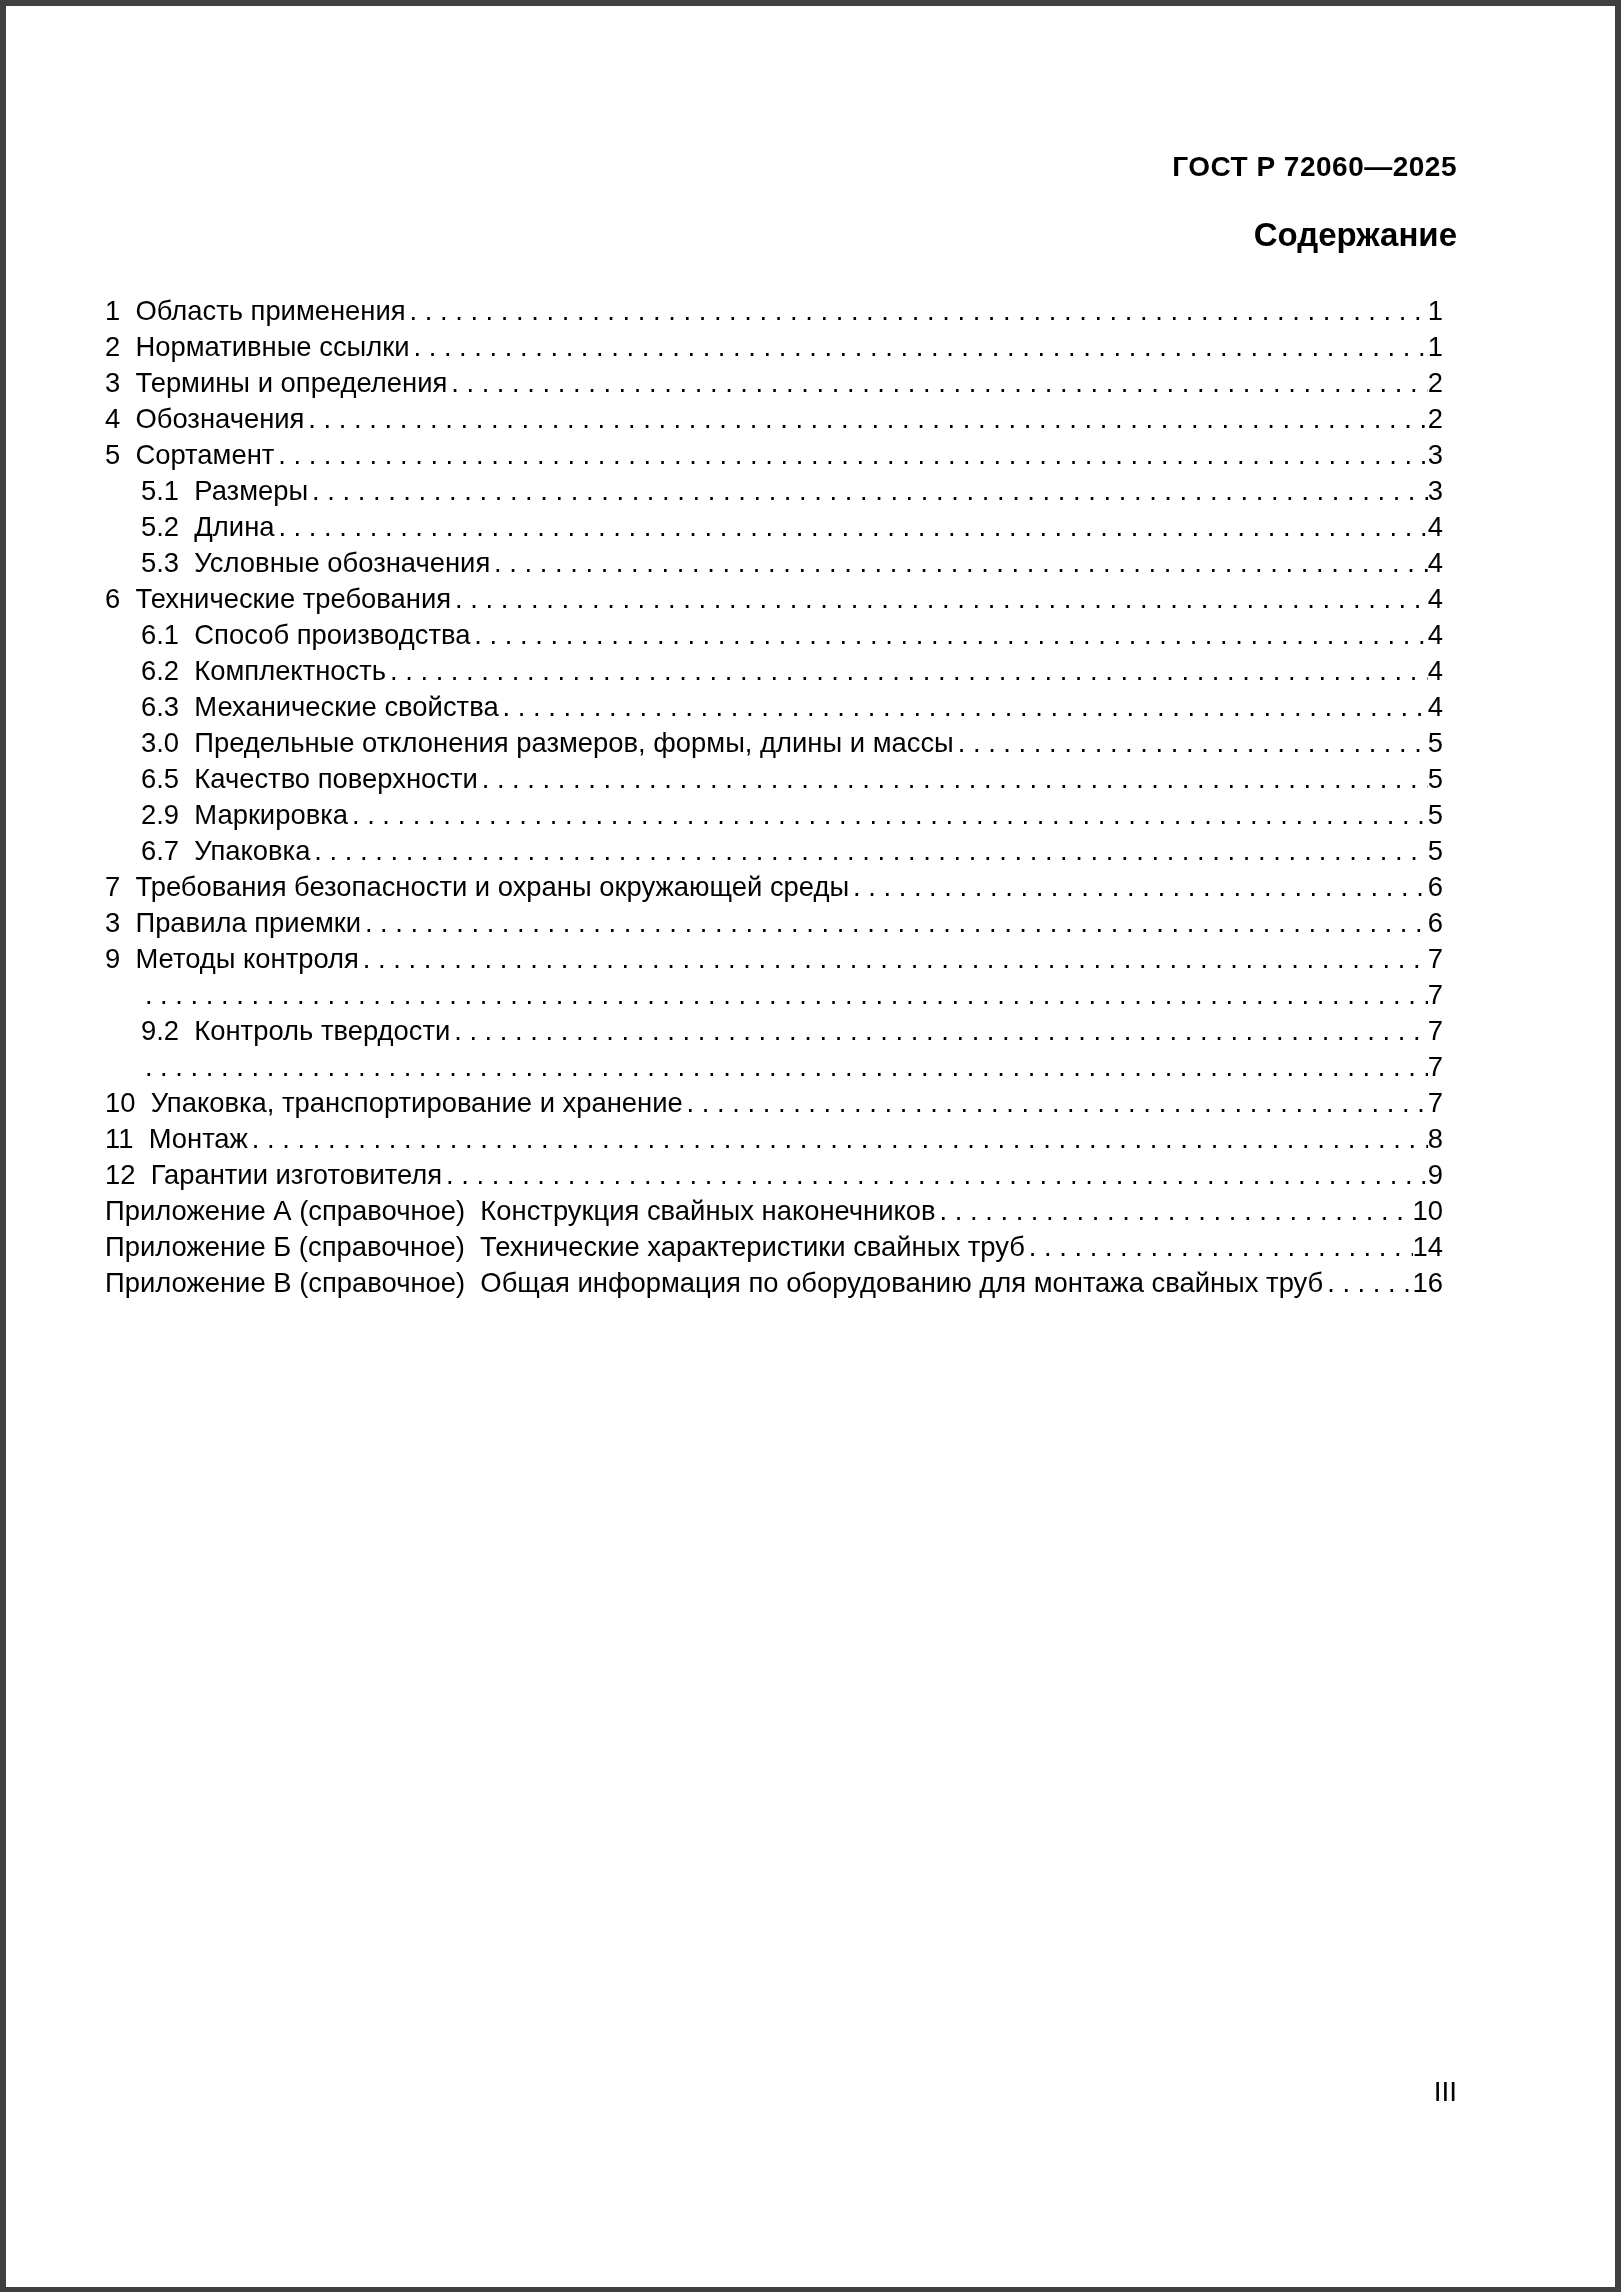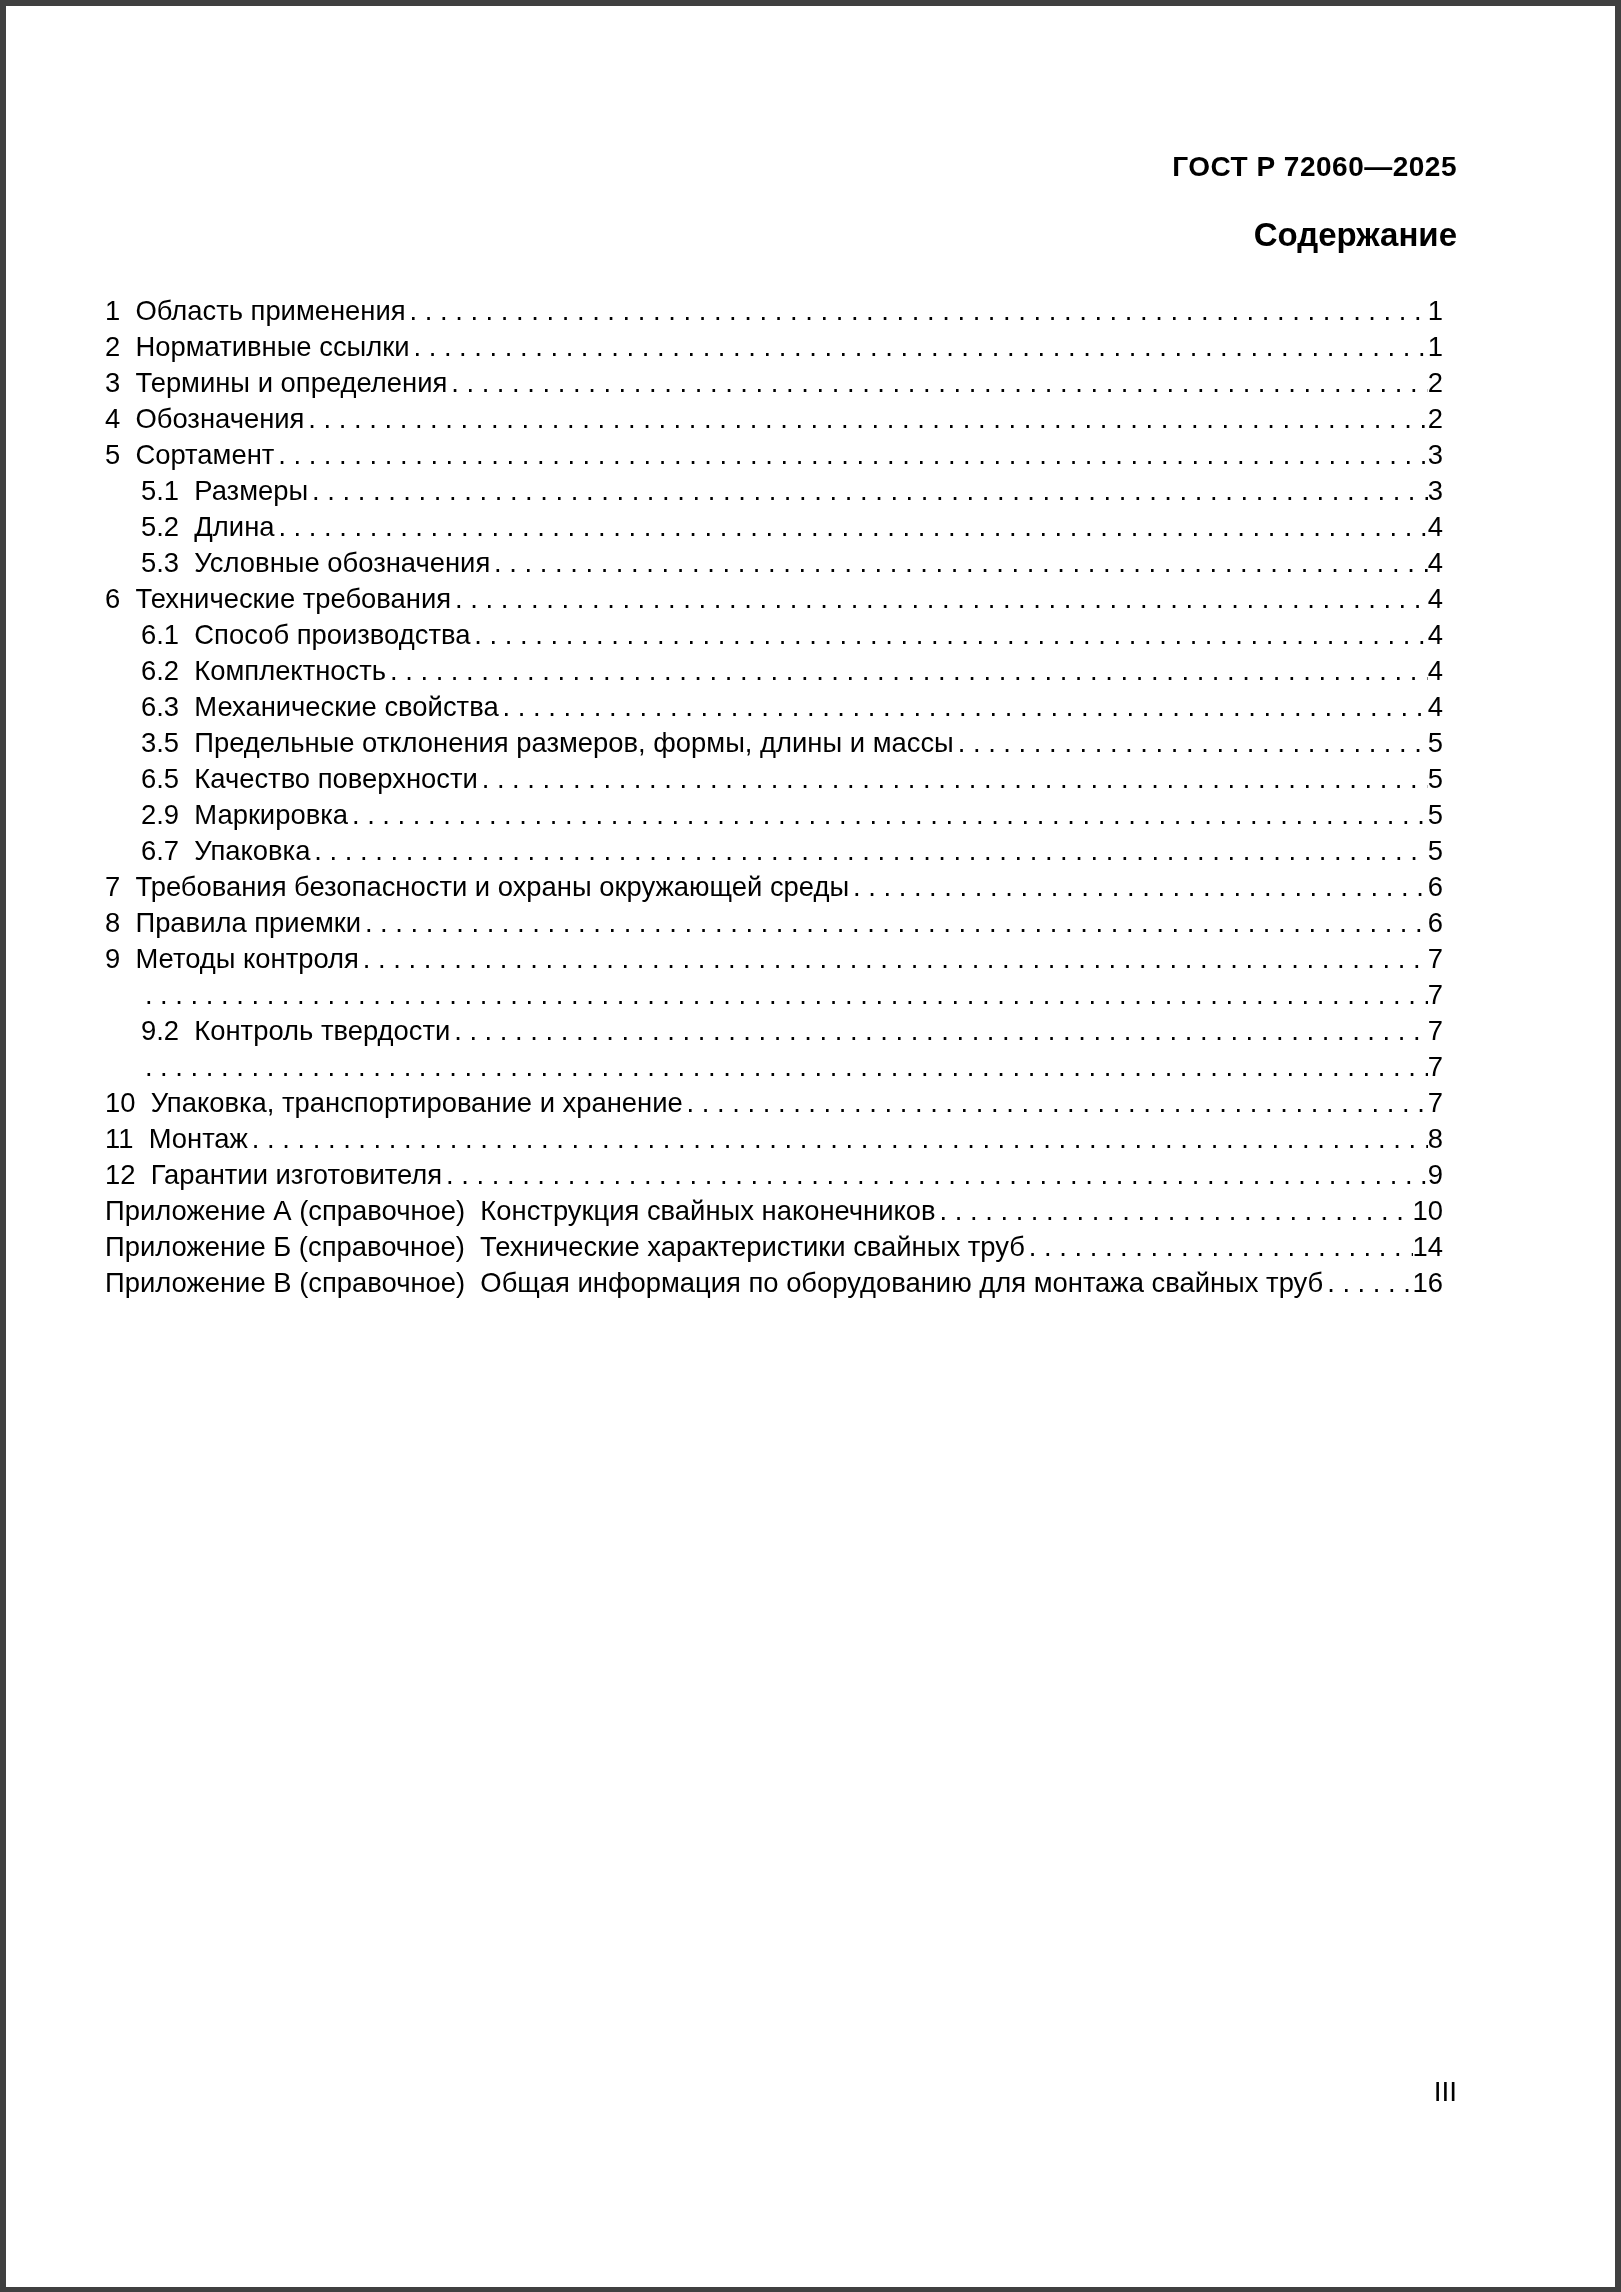--- a/index.html
+++ b/index.html
@@ -139,21 +139,21 @@
     <span class="toc-label">6.2  Комплектность</span>
     <span class="toc-leader">. . . . . . . . . . . . . . . . . . . . . . . . . . . . . . . . . . . . . . . . . . . . . . . . . . . . . . . . . . . . . . . . . . . . . . . . . . . . . . . . . . . . . . . . . . . . . . . . . . . . . . . . . . . . . . . . . . . . . . . . . . . . . . . . . . </span>
     <span class="toc-page">4</span>
   </div>
       <div class="toc-row level-1">
     <span class="toc-label">6.3  Механические свойства</span>
     <span class="toc-leader">. . . . . . . . . . . . . . . . . . . . . . . . . . . . . . . . . . . . . . . . . . . . . . . . . . . . . . . . . . . . . . . . . . . . . . . . . . . . . . . . . . . . . . . . . . . . . . . . . . . . . . . . . . . . . . . . . . . . . . . . . . . . . . . . . . </span>
     <span class="toc-page">4</span>
   </div>
       <div class="toc-row level-1">
-    <span class="toc-label">3.5  Предельные отклонения размеров, формы, длины и массы</span>
+    <span class="toc-label">3.0  Предельные отклонения размеров, формы, длины и массы</span>
     <span class="toc-leader">. . . . . . . . . . . . . . . . . . . . . . . . . . . . . . . . . . . . . . . . . . . . . . . . . . . . . . . . . . . . . . . . . . . . . . . . . . . . . . . . . . . . . . . . . . . . . . . . . . . . . . . . . . . . . . . . . . . . . . . . . . . . . . . . . . </span>
     <span class="toc-page">5</span>
   </div>
       <div class="toc-row level-1">
     <span class="toc-label">6.5  Качество поверхности</span>
     <span class="toc-leader">. . . . . . . . . . . . . . . . . . . . . . . . . . . . . . . . . . . . . . . . . . . . . . . . . . . . . . . . . . . . . . . . . . . . . . . . . . . . . . . . . . . . . . . . . . . . . . . . . . . . . . . . . . . . . . . . . . . . . . . . . . . . . . . . . . </span>
     <span class="toc-page">5</span>
   </div>
       <div class="toc-row level-1">
     <span class="toc-label">2.9  Маркировка</span>
@@ -164,21 +164,21 @@
     <span class="toc-label">6.7  Упаковка</span>
     <span class="toc-leader">. . . . . . . . . . . . . . . . . . . . . . . . . . . . . . . . . . . . . . . . . . . . . . . . . . . . . . . . . . . . . . . . . . . . . . . . . . . . . . . . . . . . . . . . . . . . . . . . . . . . . . . . . . . . . . . . . . . . . . . . . . . . . . . . . . </span>
     <span class="toc-page">5</span>
   </div>
       <div class="toc-row level-0">
     <span class="toc-label">7  Требования безопасности и охраны окружающей среды</span>
     <span class="toc-leader">. . . . . . . . . . . . . . . . . . . . . . . . . . . . . . . . . . . . . . . . . . . . . . . . . . . . . . . . . . . . . . . . . . . . . . . . . . . . . . . . . . . . . . . . . . . . . . . . . . . . . . . . . . . . . . . . . . . . . . . . . . . . . . . . . . </span>
     <span class="toc-page">6</span>
   </div>
       <div class="toc-row level-0">
-    <span class="toc-label">8  Правила приемки</span>
+    <span class="toc-label">3  Правила приемки</span>
     <span class="toc-leader">. . . . . . . . . . . . . . . . . . . . . . . . . . . . . . . . . . . . . . . . . . . . . . . . . . . . . . . . . . . . . . . . . . . . . . . . . . . . . . . . . . . . . . . . . . . . . . . . . . . . . . . . . . . . . . . . . . . . . . . . . . . . . . . . . . </span>
     <span class="toc-page">6</span>
   </div>
       <div class="toc-row level-0">
     <span class="toc-label">9  Методы контроля</span>
     <span class="toc-leader">. . . . . . . . . . . . . . . . . . . . . . . . . . . . . . . . . . . . . . . . . . . . . . . . . . . . . . . . . . . . . . . . . . . . . . . . . . . . . . . . . . . . . . . . . . . . . . . . . . . . . . . . . . . . . . . . . . . . . . . . . . . . . . . . . . </span>
     <span class="toc-page">7</span>
   </div>
       <div class="toc-row level-1">
     <span class="toc-leader">. . . . . . . . . . . . . . . . . . . . . . . . . . . . . . . . . . . . . . . . . . . . . . . . . . . . . . . . . . . . . . . . . . . . . . . . . . . . . . . . . . . . . . . . . . . . . . . . . . . . . . . . . . . . . . . . . . . . . . . . . . . . . . . . . . </span>

